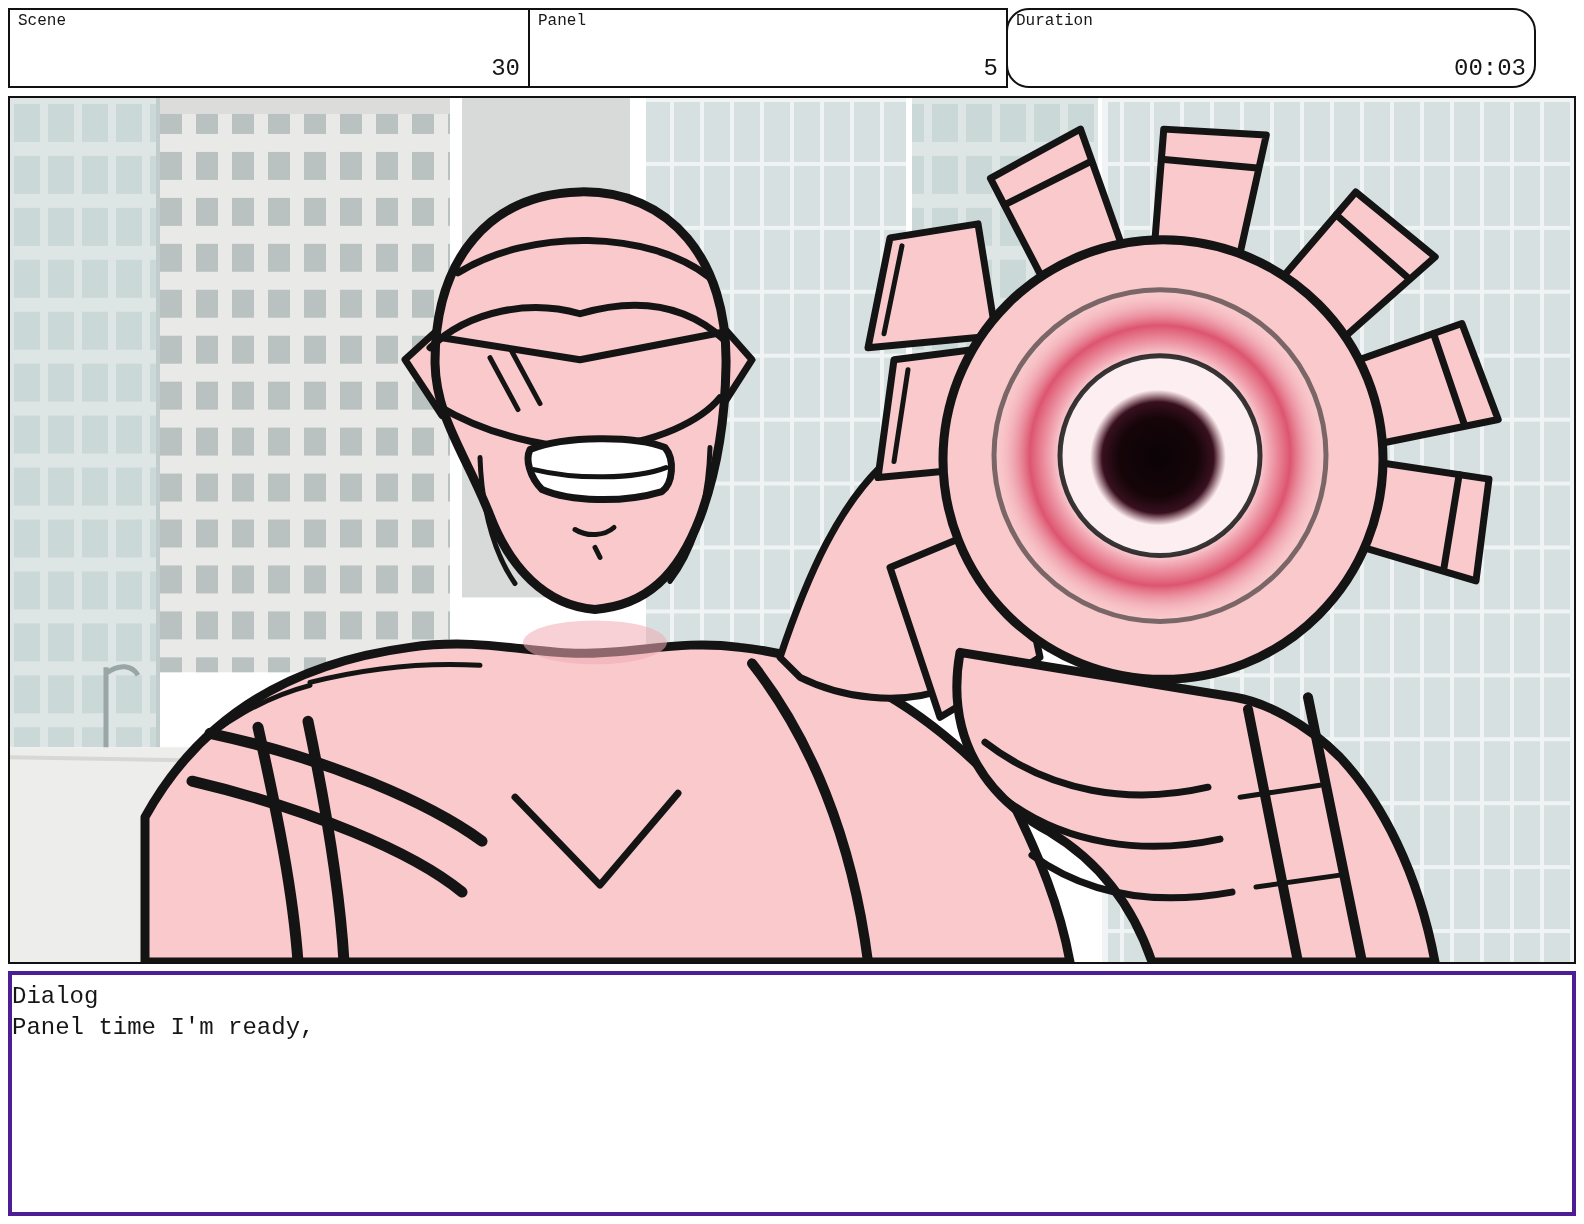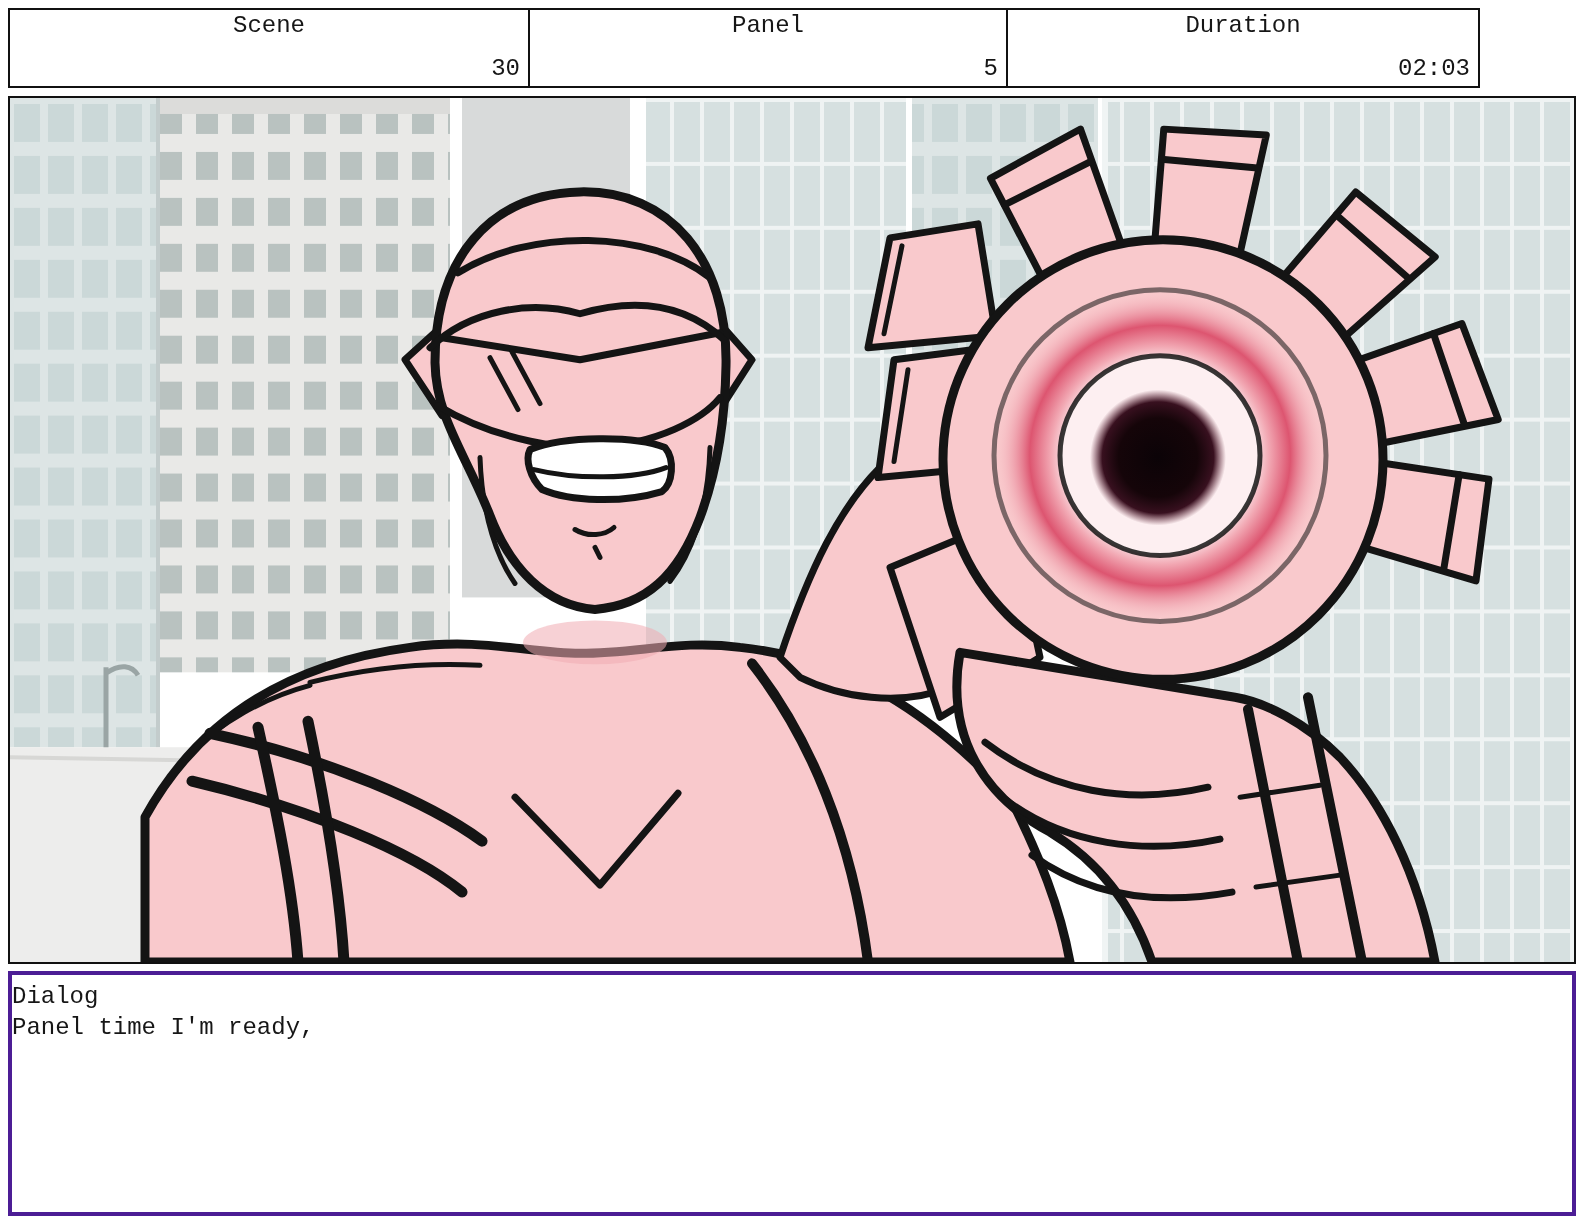--- a/index.html
+++ b/index.html
@@ -11,22 +11,22 @@
   }
   .header-row{display:flex;margin:8px 8px 8px 8px;height:80px;}
   .meta-cell{
     box-sizing:border-box;border:2px solid #111;height:80px;
     display:flex;flex-direction:column;justify-content:space-between;
     padding:2px 8px 4px 8px;background:#fff;
   }
   .meta-cell + .meta-cell{margin-left:-2px;}
   .cell-scene{width:522px;}
   .cell-panel{width:480px;}
-  .cell-duration{width:474px;}
-  .meta-label{font-size:24px;text-align:center;}
+  .cell-duration{width:530px;border-radius:23px;}
+  .meta-label{font-size:16px;}
   .meta-value{font-size:24px;text-align:right;}
   .canvas-frame{
     box-sizing:border-box;margin:0 8px;height:868px;border:2px solid #111;
     position:relative;background:#fff;overflow:hidden;
   }
   .canvas-frame svg{position:absolute;left:0;top:0;width:100%;height:100%;}
   .dialog-box{
     box-sizing:border-box;margin:7px 8px 8px 8px;height:245px;border:4px solid #4c1d95;
     padding:6px 0;background:#fff;
   }
@@ -47,21 +47,21 @@
     <div class="meta-cell cell-scene">
       <div class="meta-label">Scene</div>
       <div class="meta-value">30</div>
     </div>
     <div class="meta-cell cell-panel">
       <div class="meta-label">Panel</div>
       <div class="meta-value">5</div>
     </div>
     <div class="meta-cell cell-duration">
       <div class="meta-label">Duration</div>
-      <div class="meta-value">02:03</div>
+      <div class="meta-value">00:03</div>
     </div>
   </div>
 
   <div class="canvas-frame">
     <svg viewBox="0 0 1564 865" preserveAspectRatio="none">
       <defs>
         <pattern id="pA" width="36" height="46" patternUnits="userSpaceOnUse">
           <rect width="36" height="46" fill="#e9e9e7"></rect>
           <rect x="6" y="8" width="22" height="28" fill="#b9c2c0"></rect>
         </pattern>

